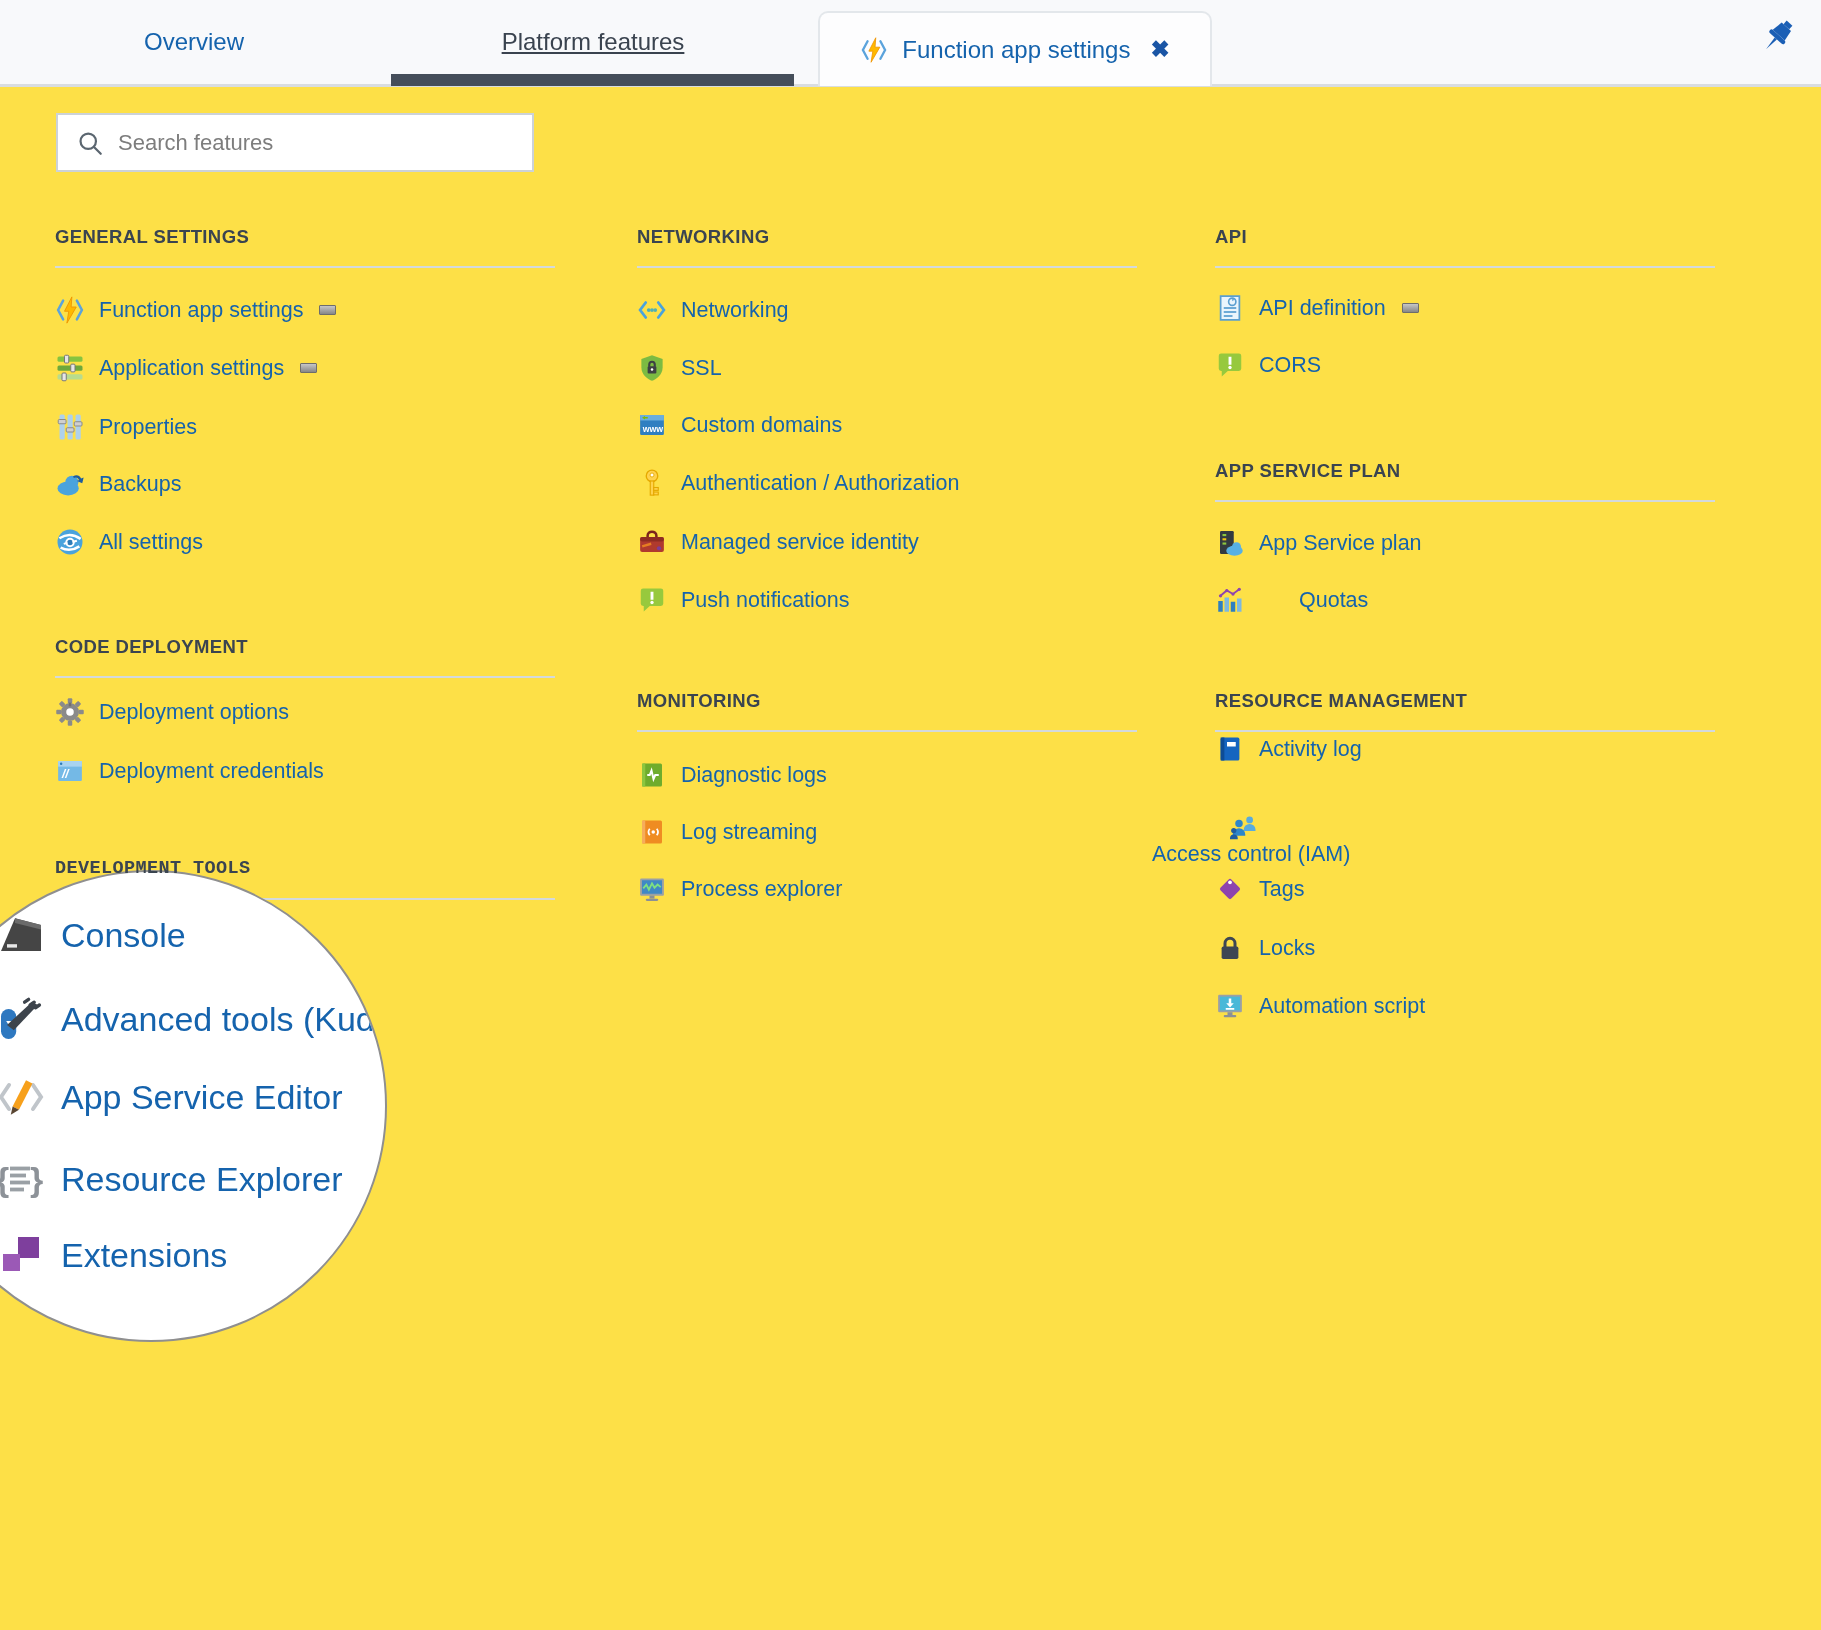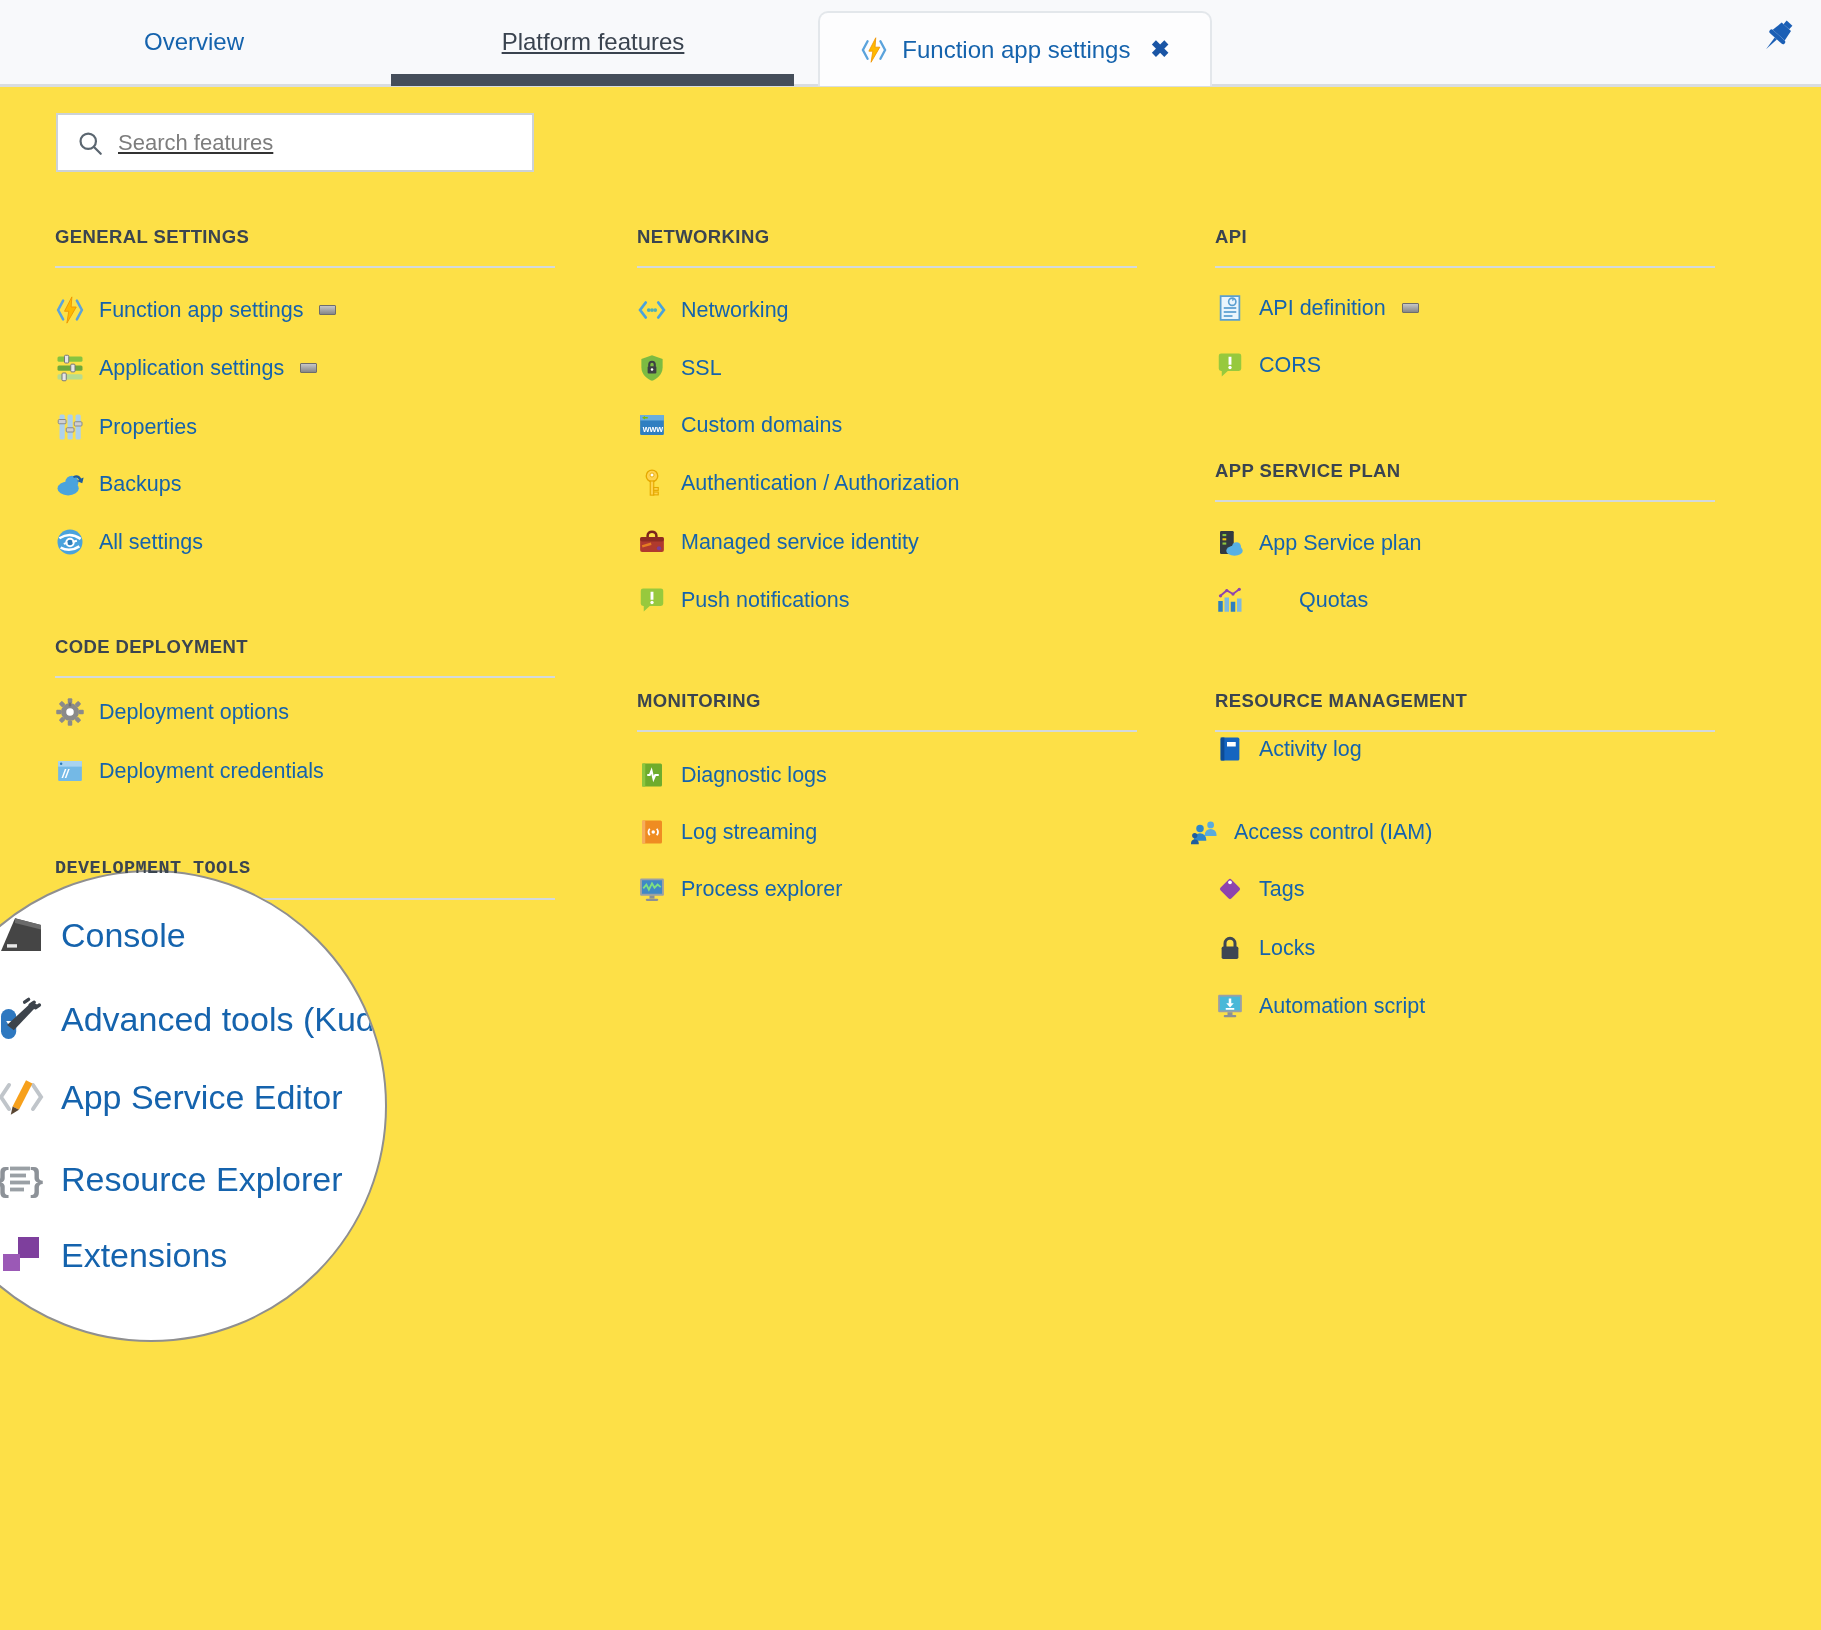--- a/index.html
+++ b/index.html
@@ -20,21 +20,21 @@
   .tab-fas .lbl { font-size:24px; color:#1563ad; white-space:nowrap; }
   .tab-fas .ic { width:28px; height:28px; display:flex; }
   .tab-fas .close { font-size:23px; font-weight:bold; color:#1a55a5; margin-left:6px; cursor:pointer; }
   .pin { position:absolute; left:1756px; top:14px; width:44px; height:44px; z-index:3; cursor:pointer; }
 
   
   .searchbox { position:absolute; left:56px; top:113px; width:478px; height:59px; background:#fff;
                border:2px solid #ccd2d7; display:flex; align-items:center; padding-left:18px; gap:14px; z-index:2; }
   .searchbox .sic { width:28px; height:28px; flex:none; display:flex; }
   .searchbox input { flex:1; border:none; outline:none; background:transparent; font-size:22px; color:#333;
-                     font-family:"Liberation Sans", sans-serif; height:100%;text-decoration:underline; }
+                     font-family:"Liberation Sans", sans-serif; height:100%; }
   .searchbox input::placeholder { color:#7d7d7d; }
 
   
   .sec-h { position:absolute; font-size:18.5px; font-weight:bold; color:#3a4450; letter-spacing:.4px; z-index:6; white-space:nowrap; }
   .rule { position:absolute; height:2px; background:#d3d9dc; width:500px; z-index:0; }
   .item { position:absolute; display:flex; align-items:center; height:40px; cursor:pointer; z-index:2; }
   .item .ic { width:30px; height:30px; margin-right:14px; flex:none; display:flex; }
   .item .ic svg { width:100%; height:100%; }
   .item .lbl { font-size:21.5px; color:#1563ad; white-space:nowrap; }
   .badge { display:inline-block; width:17px; height:10px; margin-left:16px;
@@ -361,21 +361,21 @@
     <div class="item" style="left: 1215px; top: 729px;">
       <span class="ic">
         <svg viewBox="0 0 24 24" xmlns="http://www.w3.org/2000/svg">
           <rect x="4.5" y="2.8" width="15" height="18.4" rx="1.3" fill="#1565c0"></rect>
           <rect x="4.5" y="2.8" width="3" height="18.4" fill="#0d4c96"></rect>
           <rect x="9.6" y="6.4" width="7" height="3.6" fill="#fff"></rect>
         </svg>
       </span>
       <span class="lbl">Activity log</span>
     </div>
-    <div class="item" style="left: 1190px; top: 812px;">
+    <div class="item" style="left: 1152px; top: 812px; flex-direction: column;">
       <span class="ic">
         <svg viewBox="0 0 24 24" xmlns="http://www.w3.org/2000/svg">
           <circle cx="16.5" cy="6.3" r="2.7" fill="#5aabdd"></circle>
           <path d="M11.8 14.2 a4.7 4.7 0 0 1 9.4 0 V15.2 H11.8 Z" fill="#5aabdd"></path>
           <circle cx="8" cy="9.2" r="3" fill="#2e86c9"></circle>
           <path d="M3 18 a5 5 0 0 1 10 0 V19 H3 Z" fill="#2e86c9"></path>
           <circle cx="3.8" cy="14.8" r="2.1" fill="#1f5d9e"></circle>
           <path d="M0.8 21 a3.1 3.1 0 0 1 6.2 0 V21.8 H0.8 Z" fill="#1f5d9e"></path>
         </svg>
       </span>

